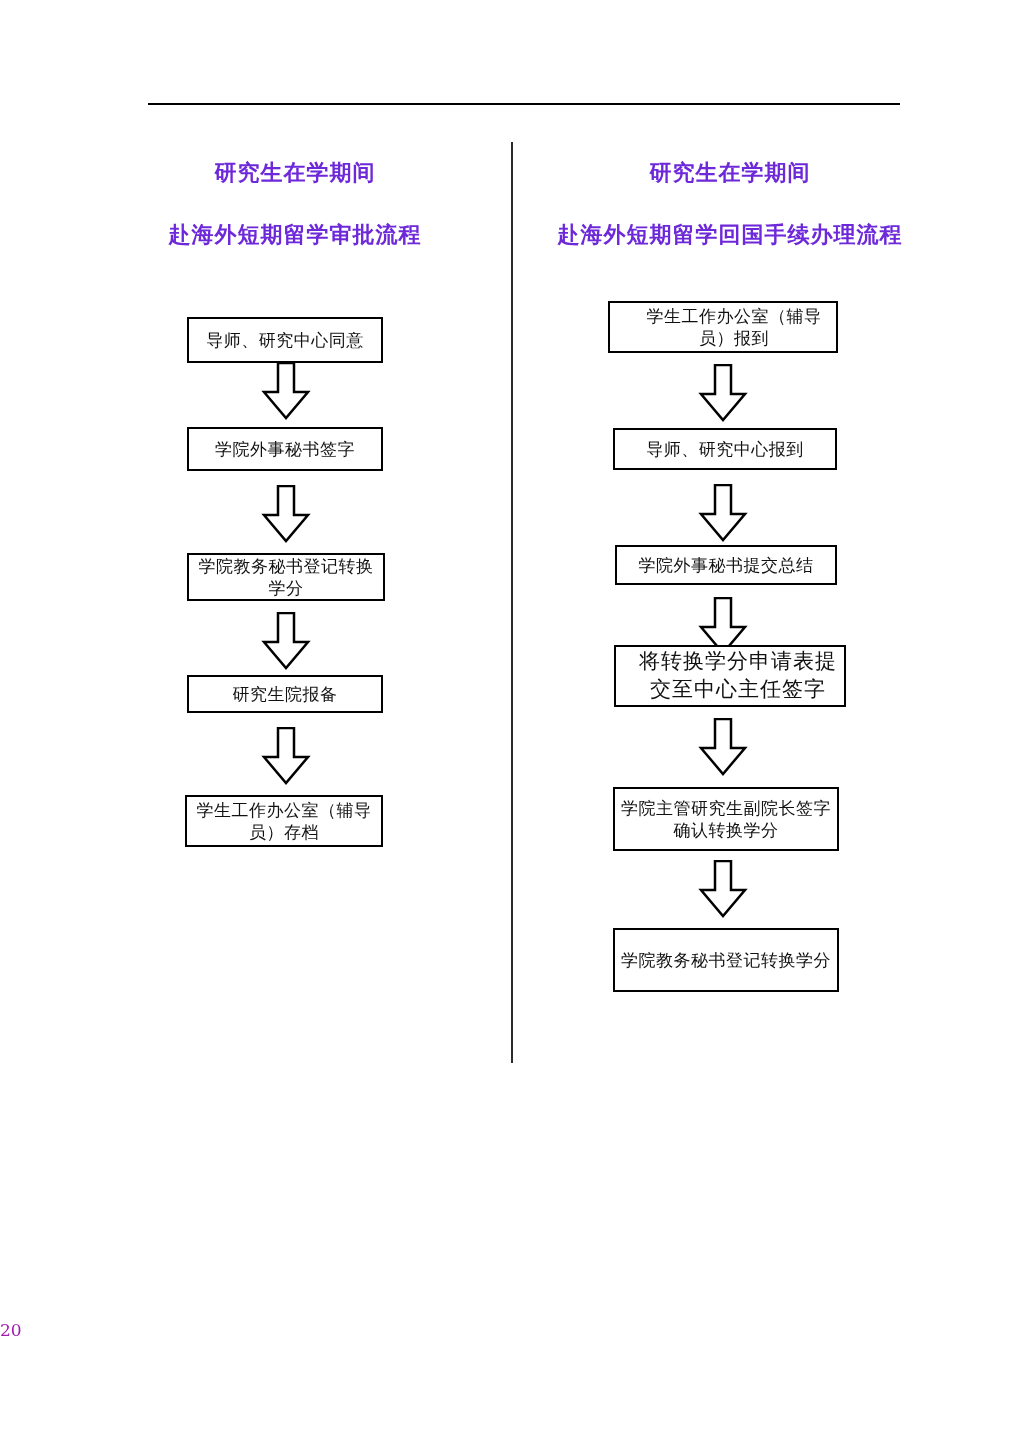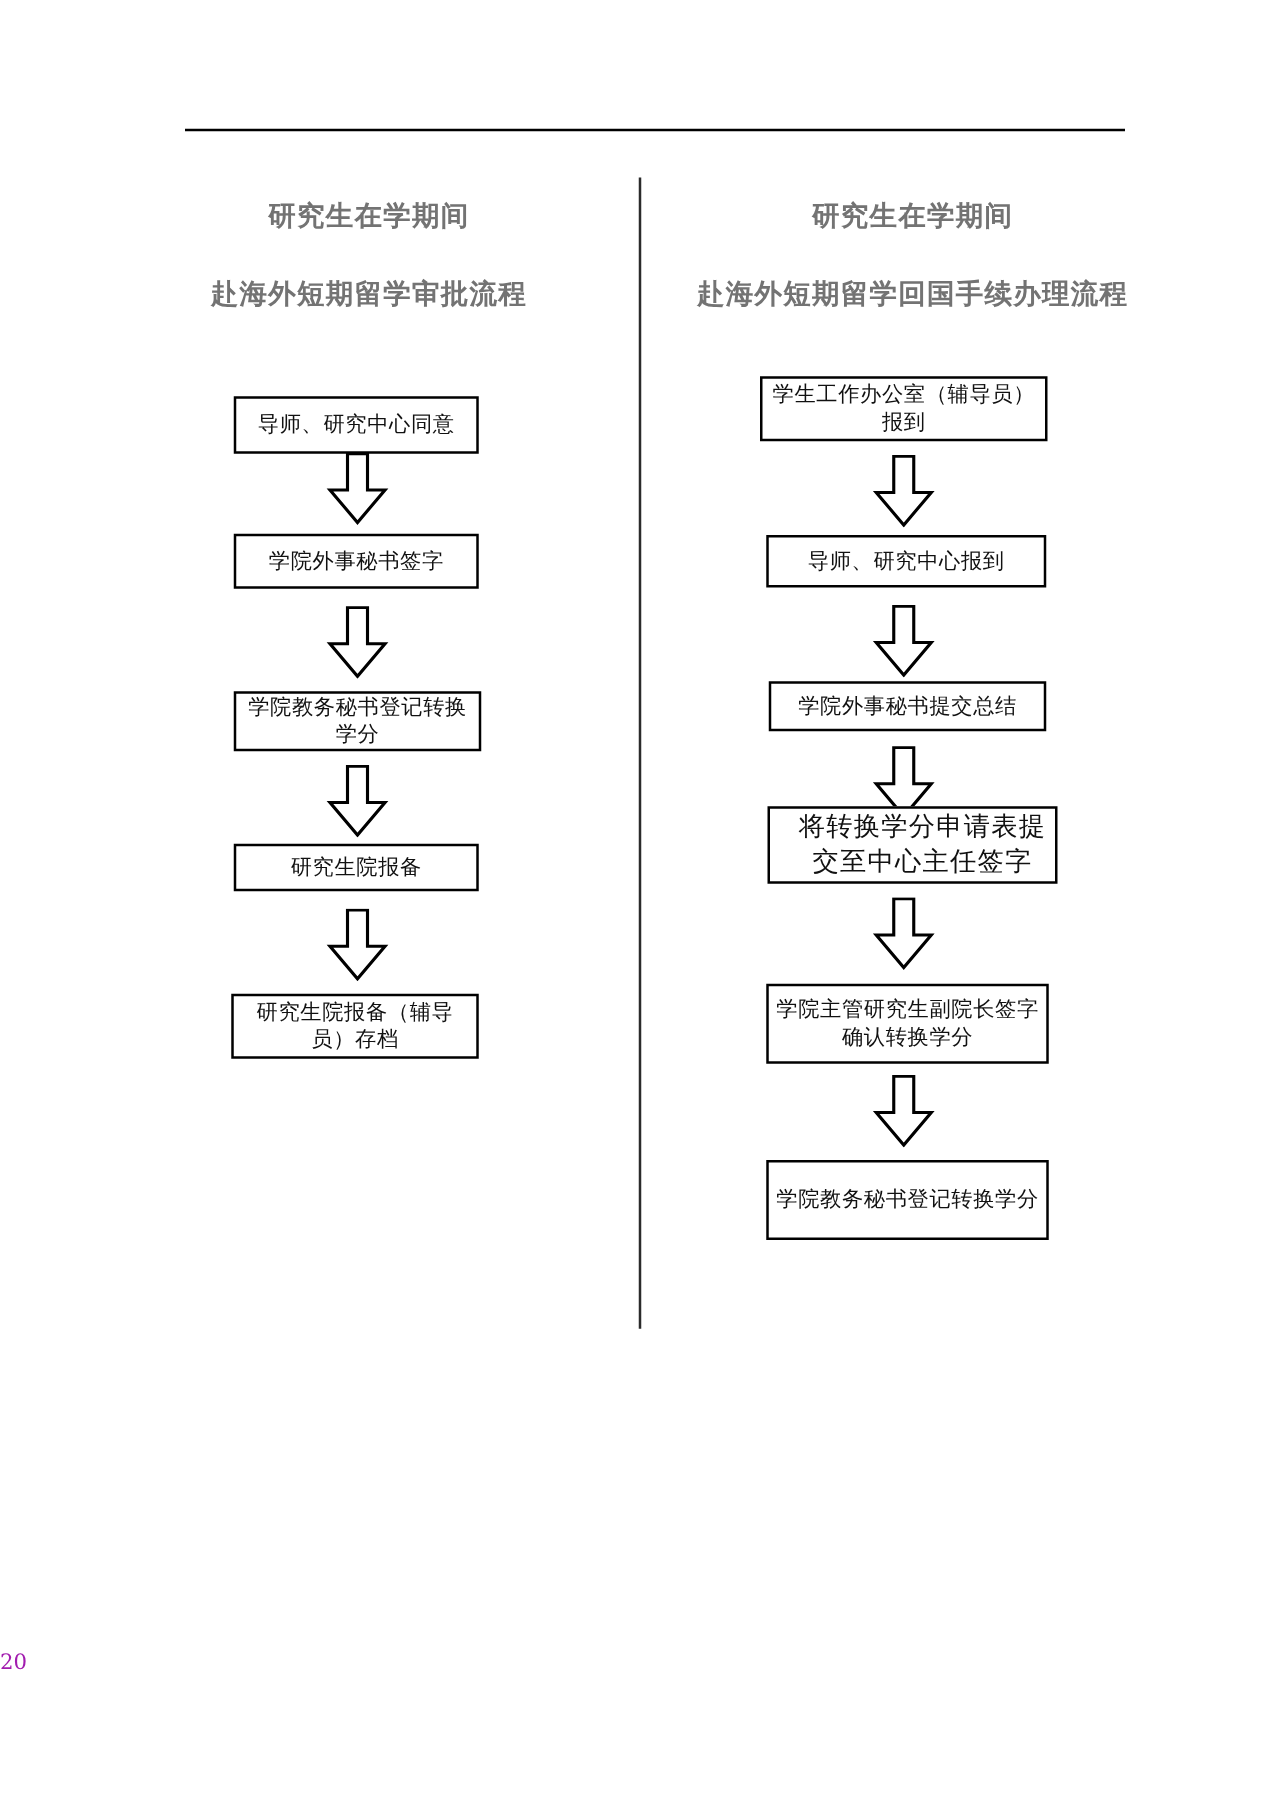--- a/index.html
+++ b/index.html
@@ -50,21 +50,21 @@
     width: 0;
     height: 921px;
     border-left: 2.5px solid #2b2b2b;
   }
 
   
   .col-title {
     position: absolute;
     text-align: center;
     font-weight: bold;
-    color: #737373;
+    color: #6d28d9;
   }
   .col-title .t-line1 {
     display: block;
     font-size: 22px;
     letter-spacing: 1px;
   }
   .col-title .t-line2 {
     display: block;
     font-size: 22px;
     letter-spacing: 1px;
@@ -136,28 +136,28 @@
   </div>
 
   <div class="flow-box" style="left:187px; top:675px; width:196px; height:38px;">研究生院报备</div>
 
   <div class="arrow" style="left:260px; top:727px;">
     <svg width="52" height="58" viewBox="0 0 52 58">
       <polygon points="18,1 34,1 34,30 48,30 26,56 4,30 18,30" fill="#ffffff" stroke="#000000" stroke-width="2.5" stroke-linejoin="miter"></polygon>
     </svg>
   </div>
 
-  <div class="flow-box" style="left:185px; top:795px; width:198px; height:52px;">研究生院报备（辅导员）存档</div>
+  <div class="flow-box" style="left:185px; top:795px; width:198px; height:52px;">学生工作办公室（辅导员）存档</div>
 
   <div class="col-title" id="title-right">
     <span class="t-line1">研究生在学期间</span>
     <span class="t-line2">赴海外短期留学回国手续办理流程</span>
   </div>
 
-  <div class="flow-box" style="left:608px; top:301px; width:230px; height:52px;">学生工作办公室（辅导员）报到</div>
+  <div class="flow-box" style="left:608px; top:301px; width:230px; height:52px;padding-left:28px;">学生工作办公室（辅导员）报到</div>
 
   <div class="arrow" style="left:697px; top:364px;">
     <svg width="52" height="58" viewBox="0 0 52 58">
       <polygon points="18,1 34,1 34,30 48,30 26,56 4,30 18,30" fill="#ffffff" stroke="#000000" stroke-width="2.5" stroke-linejoin="miter"></polygon>
     </svg>
   </div>
 
   <div class="flow-box" style="left:613px; top:428px; width:224px; height:42px;">导师、研究中心报到</div>
 
   <div class="arrow" style="left:697px; top:484px;">

